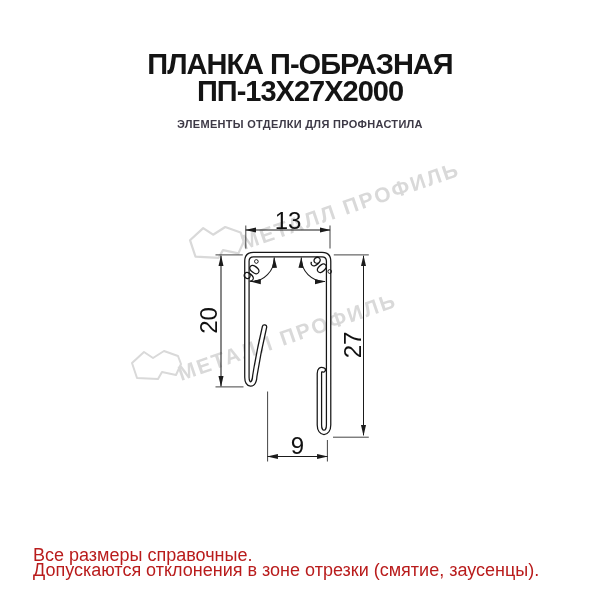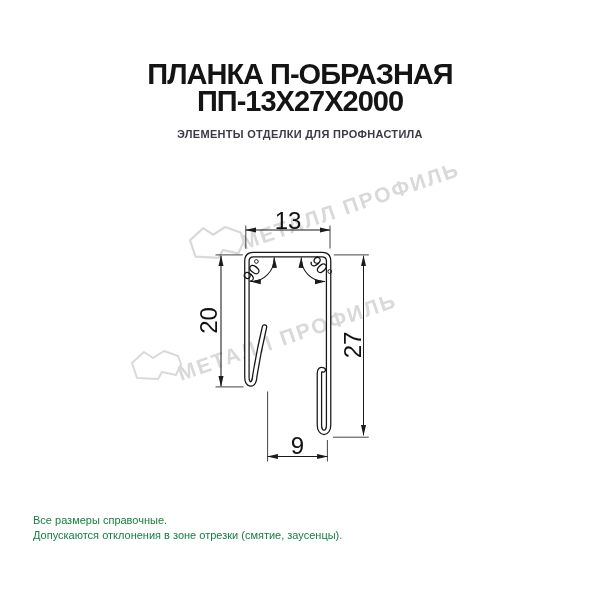--- a/index.html
+++ b/index.html
@@ -1,21 +1,21 @@
 <!DOCTYPE html>
 <html><head>
 <meta charset="utf-8">
 <style>
   html,body{margin:0;padding:0;background:#fff;}
   .page{position:relative;width:600px;height:600px;background:#ffffff;overflow:hidden;
         font-family:"Liberation Sans",sans-serif;}
-  .header{position:absolute;top:61px;left:0;width:600px;text-align:center;}
+  .header{position:absolute;top:51px;left:0;width:600px;text-align:center;}
   .title{font-weight:bold;font-size:29px;line-height:27px;letter-spacing:-1px;color:#141414;}
   .subtitle{margin-top:13px;font-weight:bold;font-size:11px;letter-spacing:.3px;color:#3d3946;}
-  .footer{position:absolute;left:33px;top:513px;font-size:11px;line-height:15px;color:#15803d;}
+  .footer{position:absolute;left:33px;top:548px;font-size:18px;line-height:15px;color:#b91c1c;}
   svg{position:absolute;left:0;top:0;}
   svg text{font-family:"Liberation Sans",sans-serif;}
   .wm{fill:#d9d9d9;font-weight:bold;font-size:21px;letter-spacing:2px;}
   .cloud{fill:none;stroke:#d9d9d9;stroke-width:2;stroke-linejoin:round;}
   .ext{stroke:#2f2f2f;stroke-width:.9;}
   .dim{stroke:#1b1b1b;stroke-width:1.05;}
   .thin{fill:none;stroke:#1b1b1b;stroke-width:1.05;}
   .m-under{fill:none;stroke:#161616;stroke-width:5.6;stroke-linecap:round;stroke-linejoin:round;}
   .m-over{fill:none;stroke:#ffffff;stroke-width:3.1;stroke-linecap:round;stroke-linejoin:round;}
   .dimtxt{font-size:24px;fill:#111;text-anchor:middle;}

